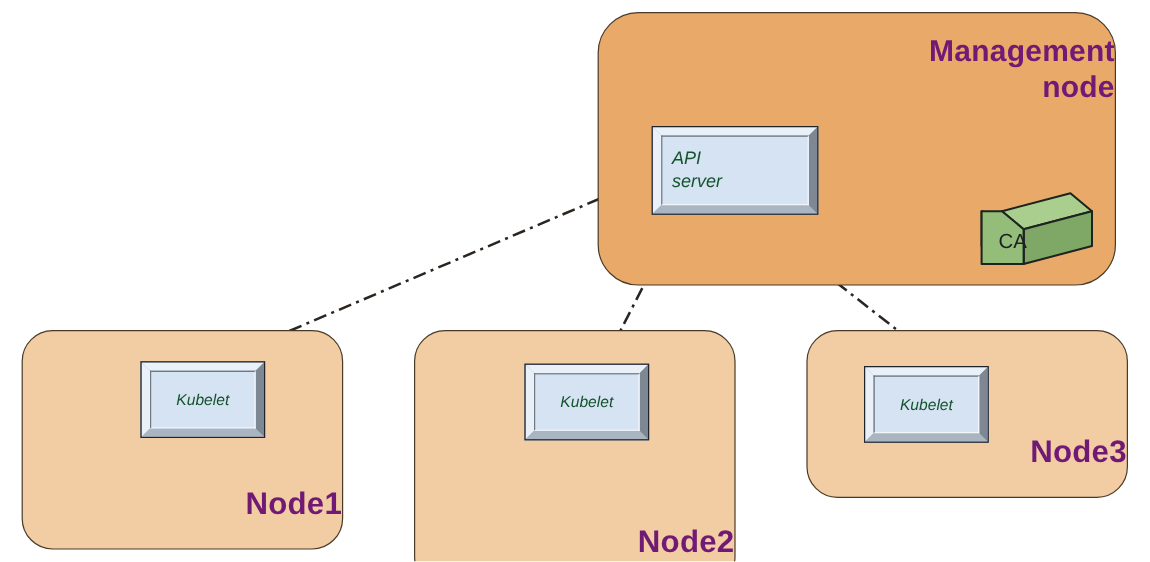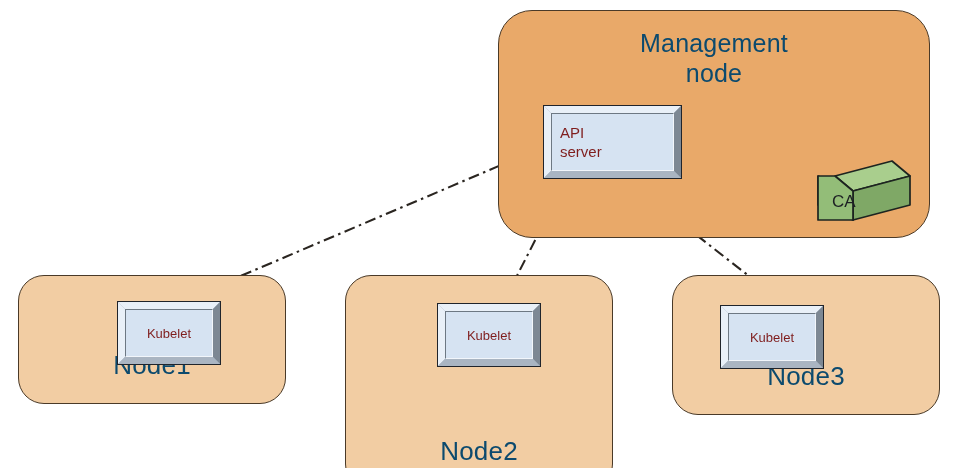--- a/index.html
+++ b/index.html
@@ -33,23 +33,23 @@
     background: #e9a969;
     border-radius: 34px;
   }
   .region.node {
     background: #f2cda3;
   }
   .region-title {
     position: absolute;
     left: 0;
     width: 100%;
-    text-align: center;
-    color: #0c4a6e;
-    font-weight: 400;
+    text-align: right;
+    color: #701a75;
+    font-weight: 700;
     letter-spacing: 0.2px;
     white-space: pre-line;
     line-height: 1.18;
   }
   .mgmt .region-title {
     top: 18px;
     font-size: 25px;
   }
   .node .region-title {
     bottom: 22px;
@@ -96,22 +96,23 @@
   }
   .bevel-box .bv-bottom {
     left: 0; bottom: 0; right: 0; height: 7px;
     background: #aab5c2;
     clip-path: polygon(7px 0, calc(100% - 7px) 0, 100% 100%, 0 100%);
   }
   .bevel-label {
     position: absolute;
     left: 0; right: 0;
     text-align: center;
-    color: #7f1d1d;
+    color: #14532d;
     z-index: 3;
+    font-style: italic;
   }
   .api-box .bevel-label {
     top: 17px;
     left: 16px;
     right: auto;
     text-align: left;
     font-size: 15px;
     line-height: 1.28;
     white-space: pre-line;
   }
@@ -186,21 +187,21 @@
 
       <path d="M92,18 L92,47 L35,62 L35,33 Z" fill="#7FA866" stroke="#1d2420" stroke-width="1.7" stroke-linejoin="round"></path>
 
       <path d="M0,18 L35,33 L35,62 L0,47 Z" fill="#93BD78" stroke="#1d2420" stroke-width="1.7" stroke-linejoin="round"></path>
 
       <path d="M0,18 L17,18 L35,33 L35,62 L0,62 Z" fill="#93BD78" stroke="#1d2420" stroke-width="1.7" stroke-linejoin="round"></path>
     </svg>
     <div class="ca-label">CA</div>
   </div>
 
-  <div class="region node" style="left:18px; top:275px; width:268px; height:129px;">
+  <div class="region node" style="left:18px; top:275px; width:268px; height:183px;">
     <div class="region-title">Node1</div>
   </div>
   <div class="bevel-box kubelet-box" style="left:117px; top:301px; width:104px; height:64px;">
     <div class="bv bv-top"></div>
     <div class="bv bv-left"></div>
     <div class="bv bv-right"></div>
     <div class="bv bv-bottom"></div>
     <div class="bevel-face"></div>
     <div class="bevel-label">Kubelet</div>
   </div>

